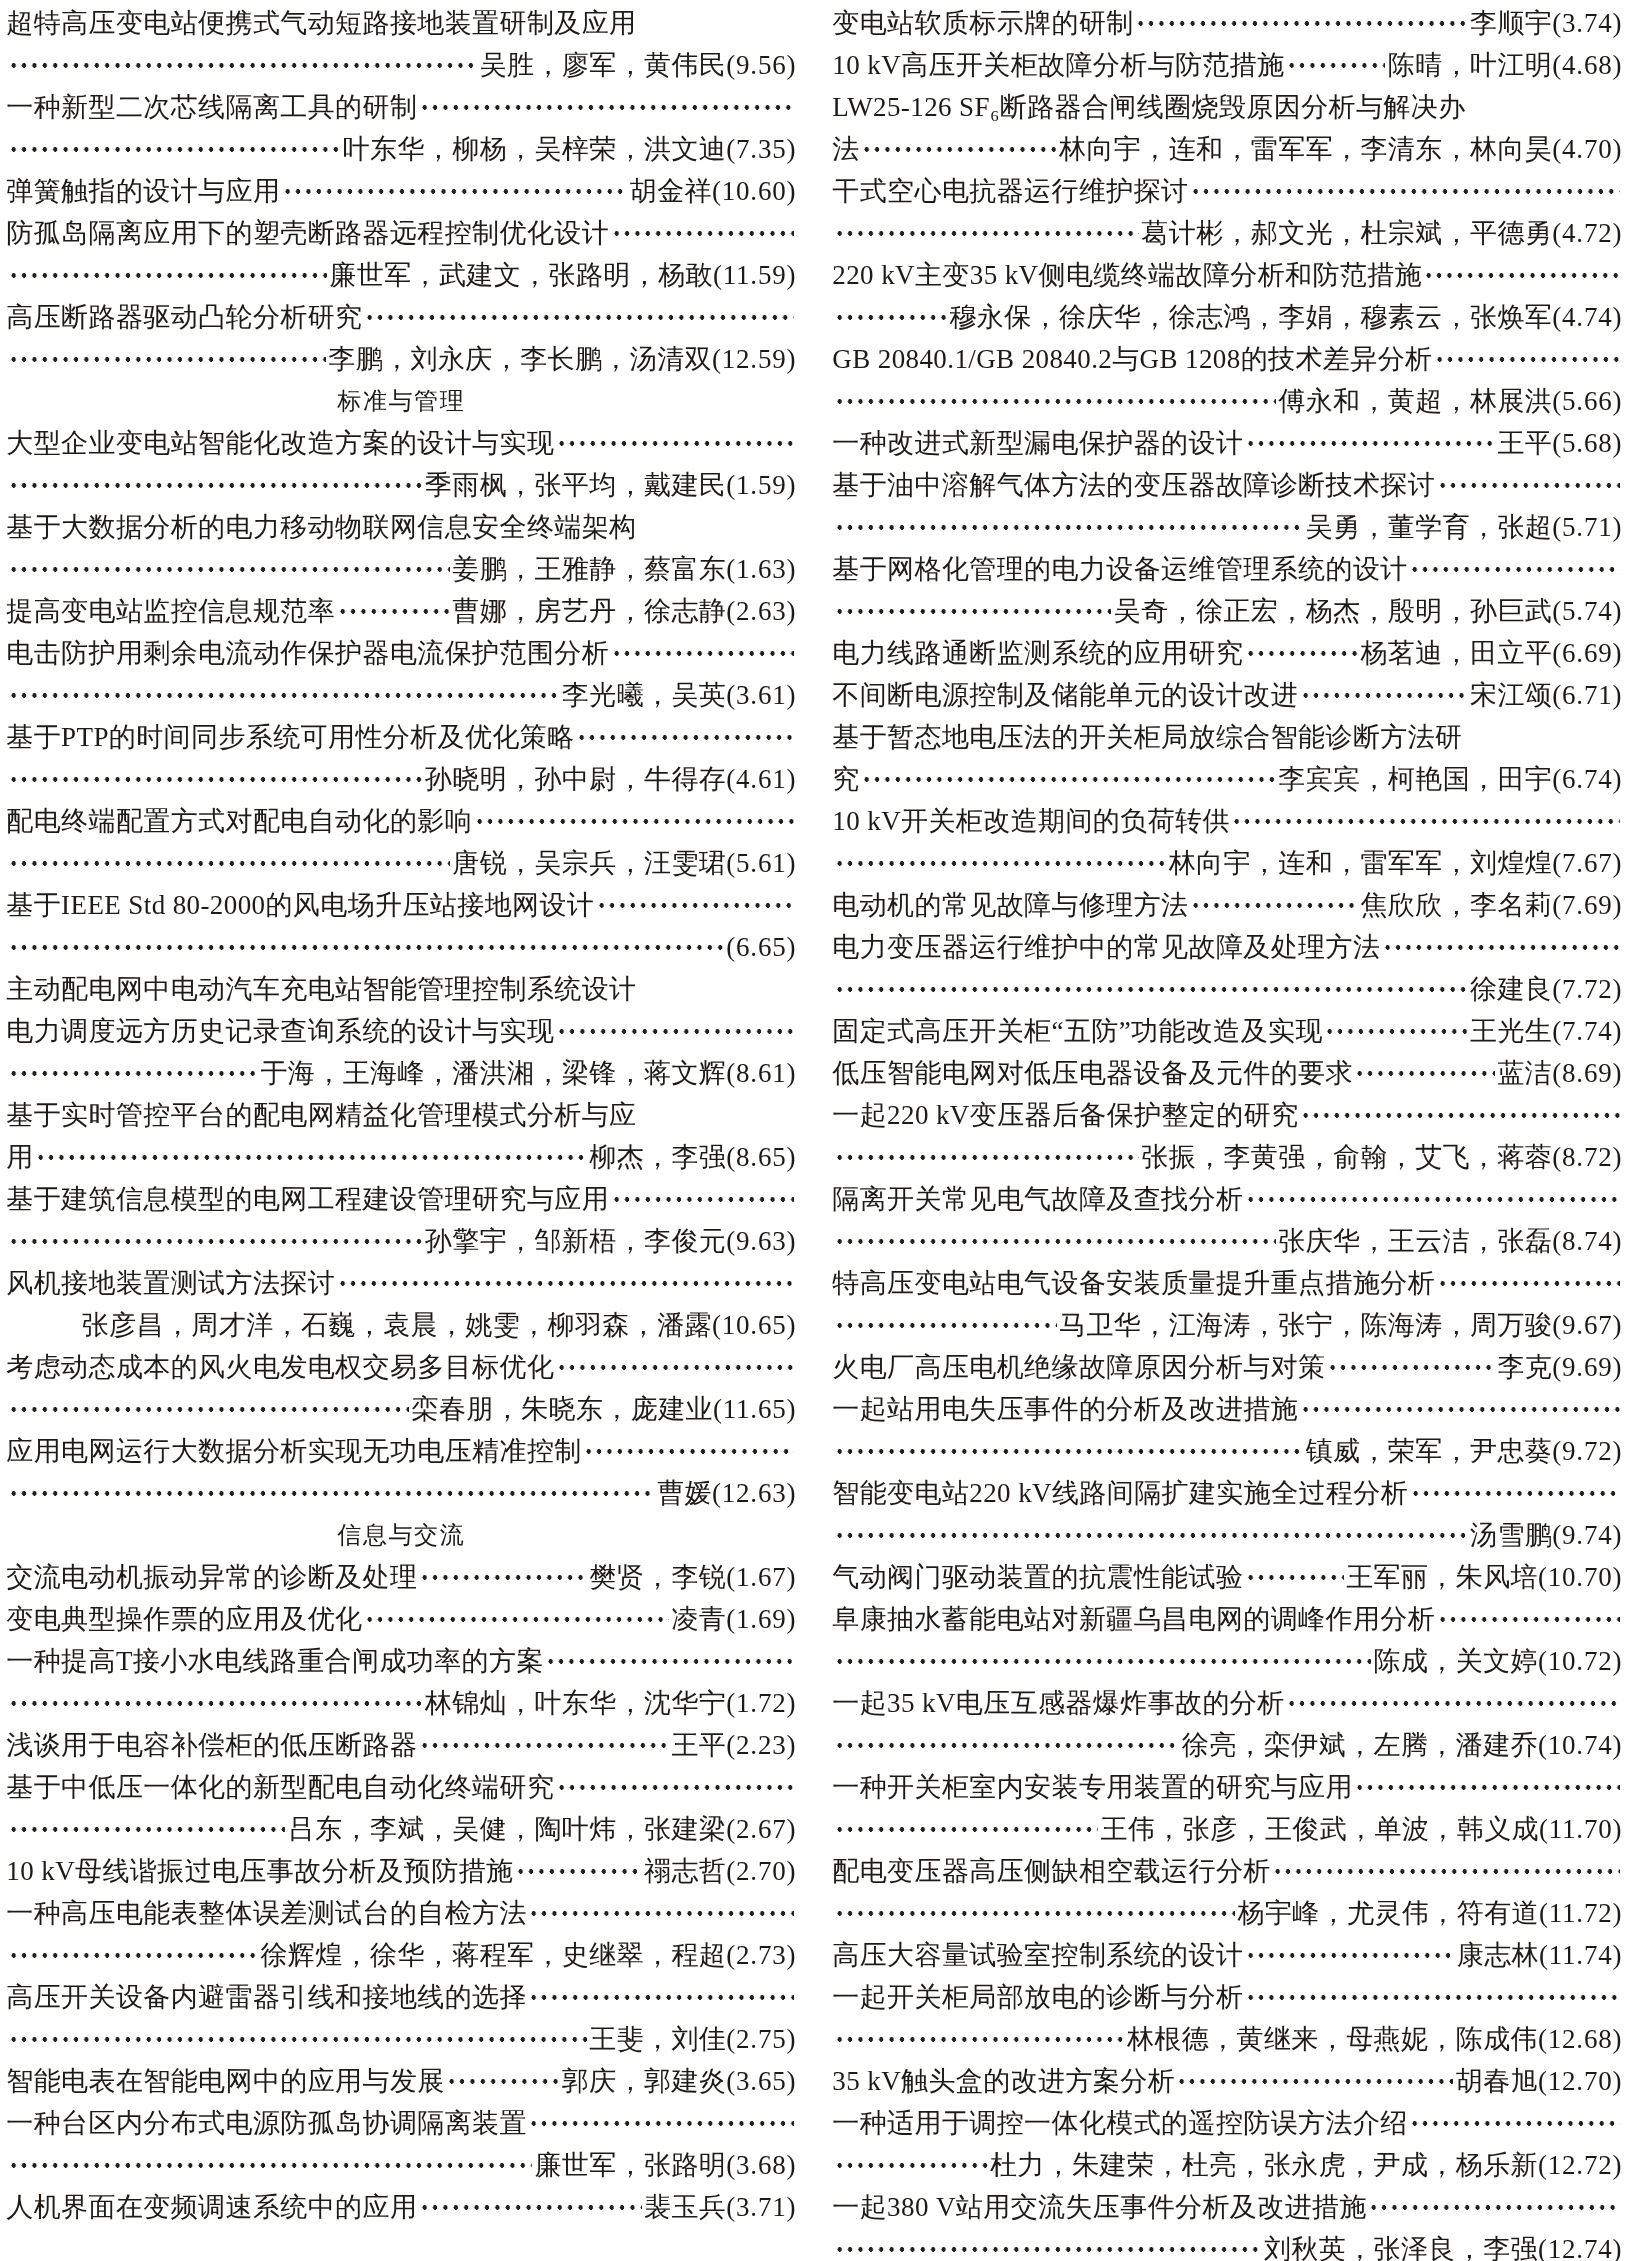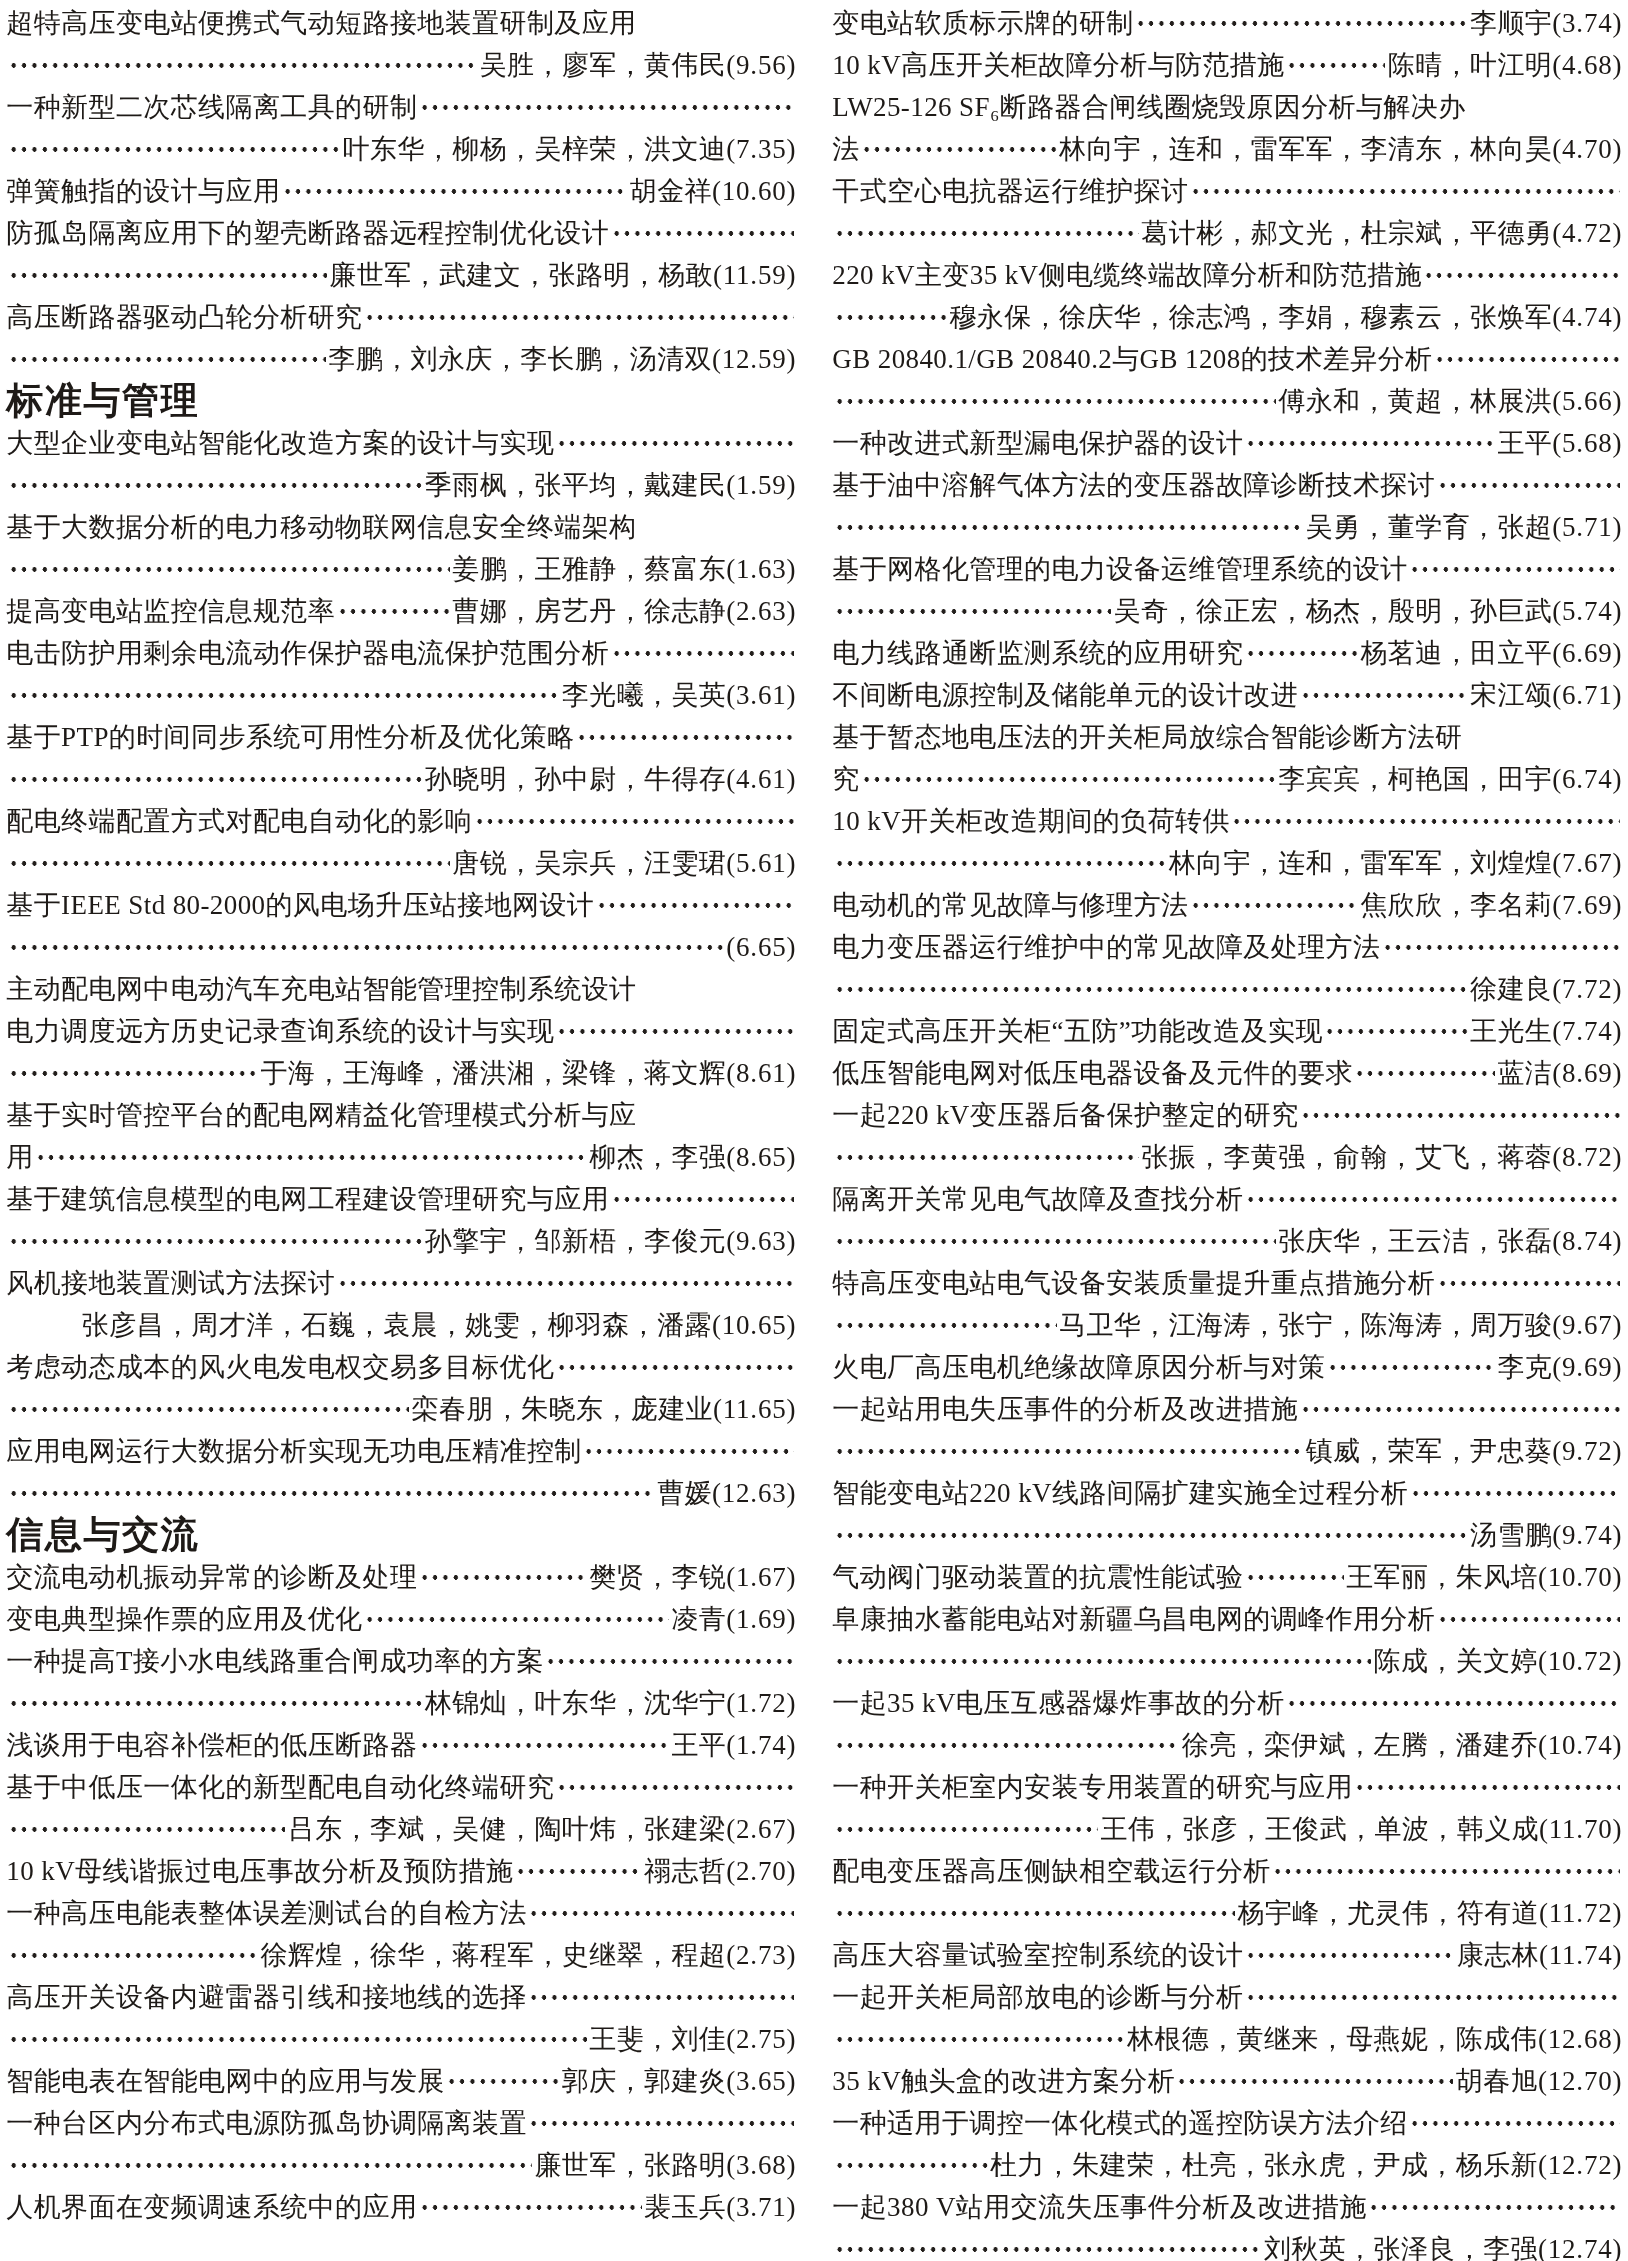--- a/index.html
+++ b/index.html
@@ -39,23 +39,23 @@
   }
   .leader.dotted{
     background-image:radial-gradient(circle 2.4px at 4.7px 4.3px,#221e1b 95%,rgba(34,30,27,0) 100%);
     background-size:10.4px 8.7px;
     background-repeat:repeat-x;
     background-position:left center;
   }
   .section{
     height:42px;
     line-height:42px;
-    text-align:left;
-    font-weight:bold;
-    font-size:37px;
+    text-align:center;
+    font-weight:normal;
+    font-size:24px;
     letter-spacing:1.6px;
   }
 </style>
 </head>
 <body>
 
 <div class="page">
   <div class="col" id="col-left">
       <div class="line">
         <span class="pre">超特高压变电站便携式气动短路接地装置研制及应用</span>
@@ -249,21 +249,21 @@
       <div class="line">
         <span class="pre"></span>
         <span class="leader dotted"></span>
         <span class="post">林锦灿，叶东华，沈华宁</span>
         <span class="page-num"> (1.72)</span>
       </div>
       <div class="line">
         <span class="pre">浅谈用于电容补偿柜的低压断路器</span>
         <span class="leader dotted"></span>
         <span class="post">王平</span>
-        <span class="page-num"> (1.74)</span>
+        <span class="page-num"> (2.23)</span>
       </div>
       <div class="line">
         <span class="pre">基于中低压一体化的新型配电自动化终端研究</span>
         <span class="leader dotted"></span>
       </div>
       <div class="line">
         <span class="pre"></span>
         <span class="leader dotted"></span>
         <span class="post">吕东，李斌，吴健，陶叶炜，张建梁</span>
         <span class="page-num"> (2.67)</span>

